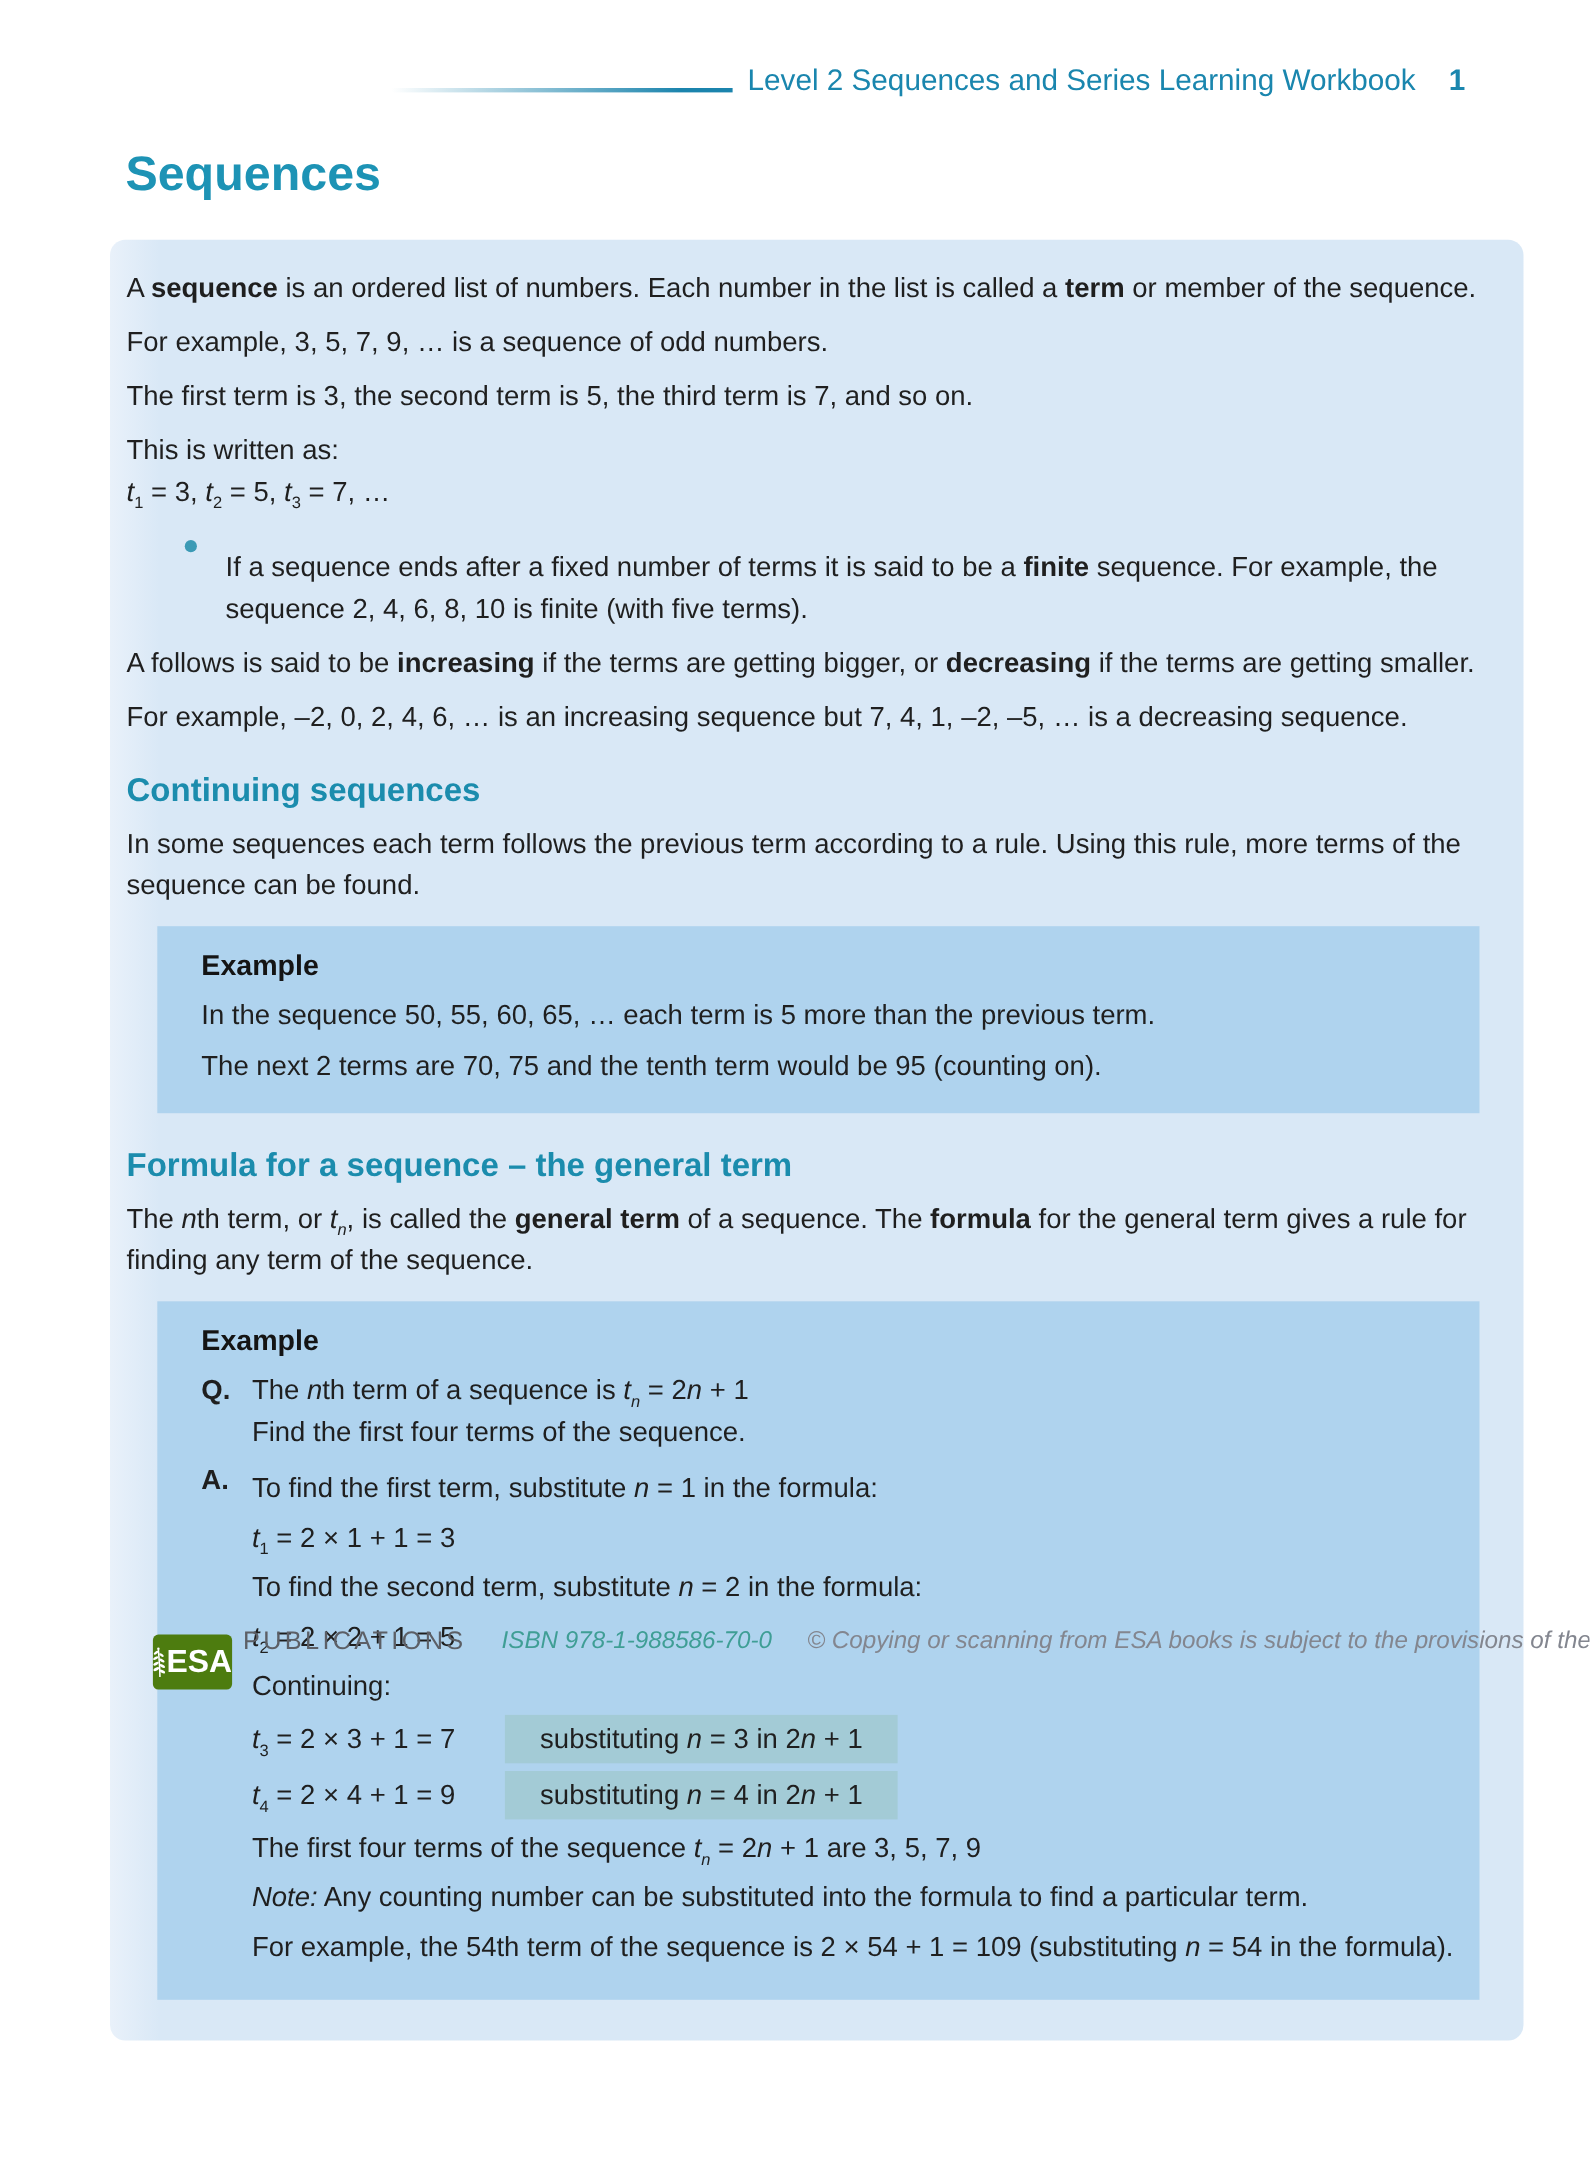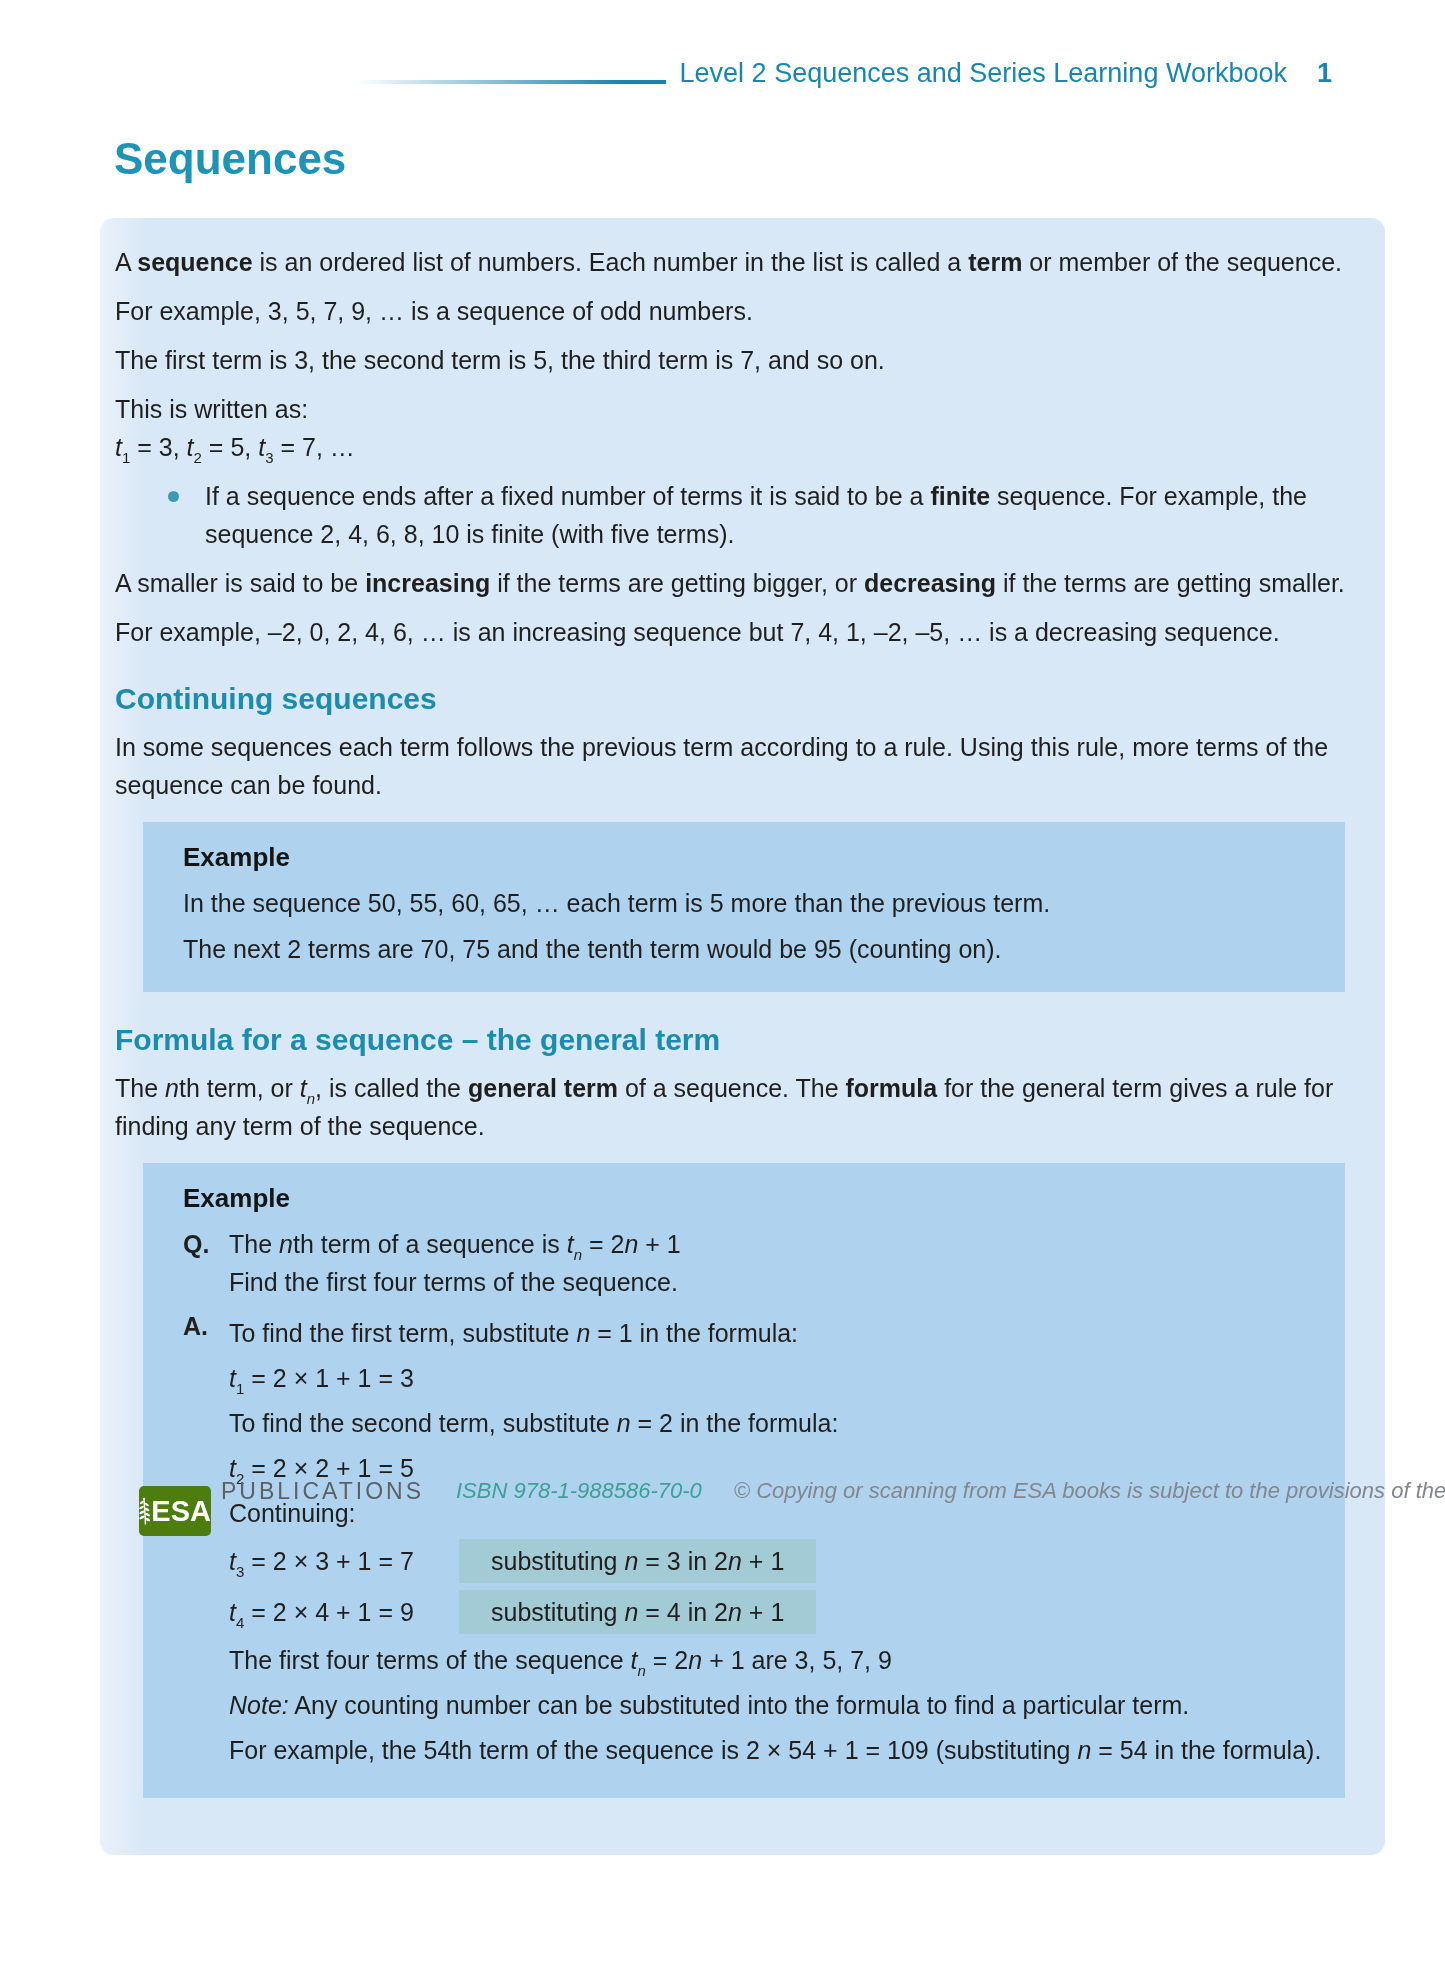--- a/index.html
+++ b/index.html
@@ -46,21 +46,21 @@
   b { font-weight:bold; }
   .mi { font-style:italic; }
   sub.s { font-size:15px; line-height:0; vertical-align:-7px; }
   sub.s.mi { font-style:italic; }
 
   .bullet { display:flex; margin:6px 0; }
   .bullet .dot {
     flex:0 0 11px; width:11px; height:11px; border-radius:50%;
     background:#3b9ab5; margin:14px 26px 0 53px;
   }
-  .bullet .btxt { flex:1; }
+  .bullet .btxt { flex:1;margin-top:20px; }
 
   h2.sect {
     font-size:30px; font-weight:bold; color:#1b8cad;
     margin:30px 0 10px 0; line-height:36px;
   }
 
   
   .example {
     background:#afd3ee;
     margin:18px 0 20px 28px;
@@ -117,21 +117,21 @@
     <p><span>This is written as:</span><br>
       <span class="mi">t</span><sub class="s">1</sub><span> = 3, </span><span class="mi">t</span><sub class="s">2</sub><span> = 5, </span><span class="mi">t</span><sub class="s">3</sub><span> = 7, …</span>
     </p>
 
     <div class="bullet">
       <span class="dot"></span>
       <span class="btxt"><span>If a sequence ends after a fixed number of terms it is said to be a </span><b>finite</b><span> sequence. For example, the sequence 2, 4, 6, 8, 10 is finite (with five terms).</span></span>
     </div>
 
 
-    <p><span>A smaller is said to be </span><b>increasing</b><span> if the terms are getting bigger, or </span><b>decreasing</b><span> if the terms are getting smaller.</span></p>
+    <p><span>A follows is said to be </span><b>increasing</b><span> if the terms are getting bigger, or </span><b>decreasing</b><span> if the terms are getting smaller.</span></p>
 
     <p>For example, –2, 0, 2, 4, 6, … is an increasing sequence but  7, 4, 1, –2, –5, … is a decreasing sequence.</p>
 
     <h2 class="sect">Continuing sequences</h2>
 
     <p>In some sequences each term follows the previous term according to a rule. Using this rule, more terms of the sequence can be found.</p>
 
     <div class="example">
       <h3>Example</h3>
       <p>In the sequence 50, 55, 60, 65, … each term is 5 more than the previous term.</p>

